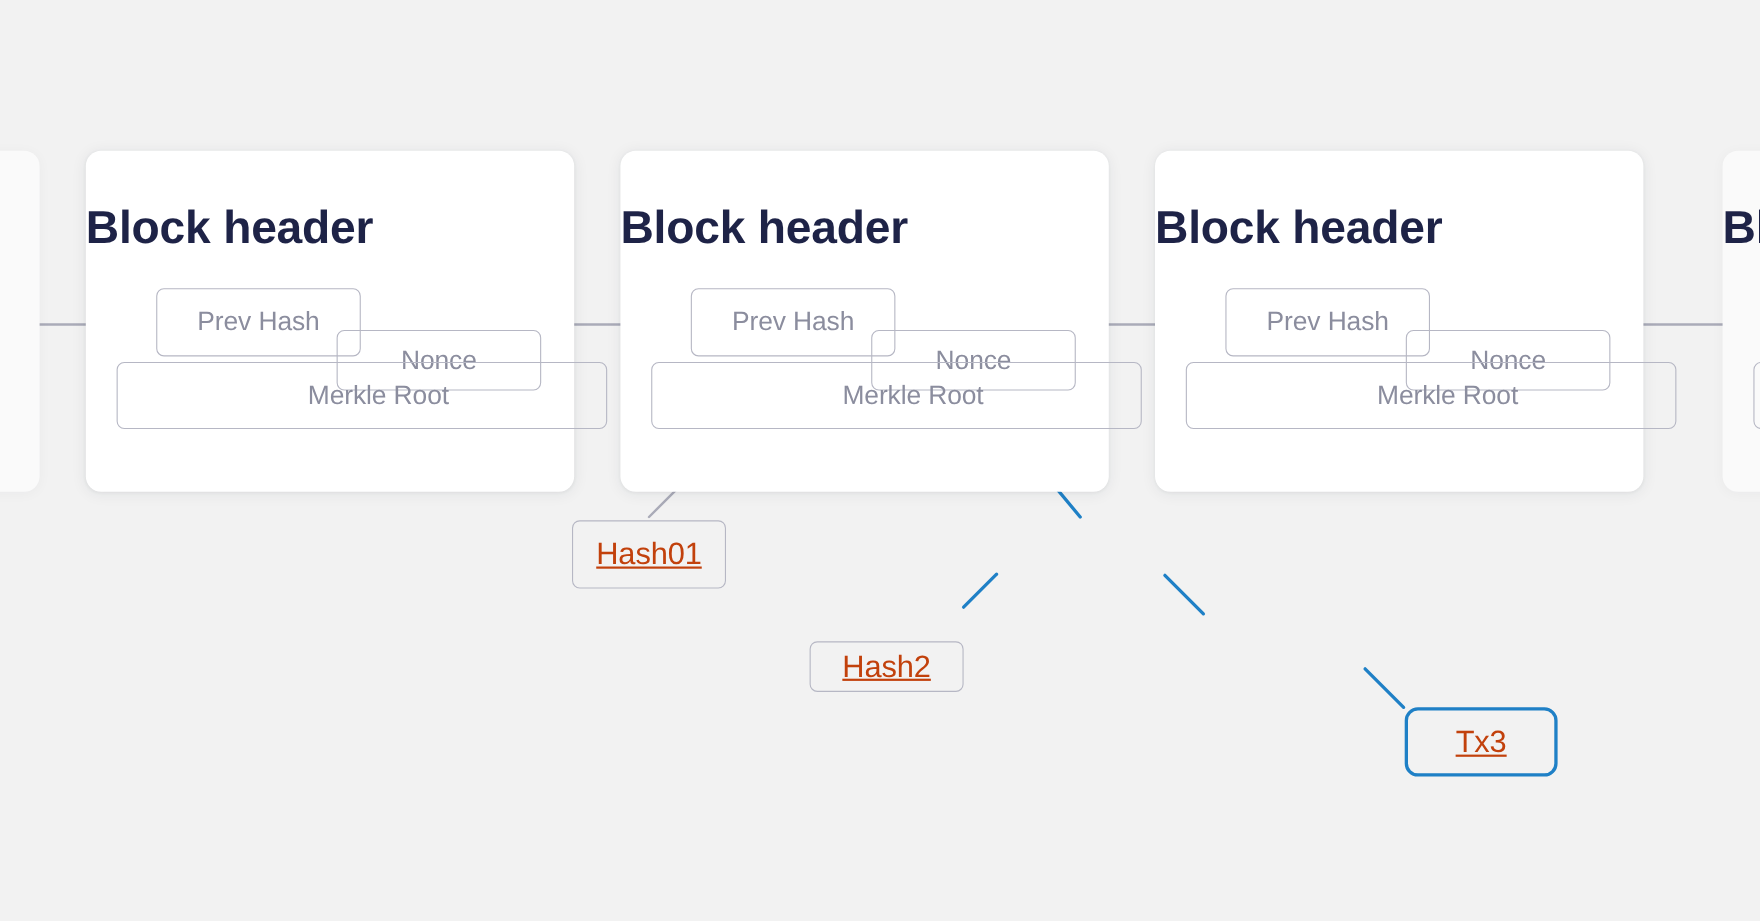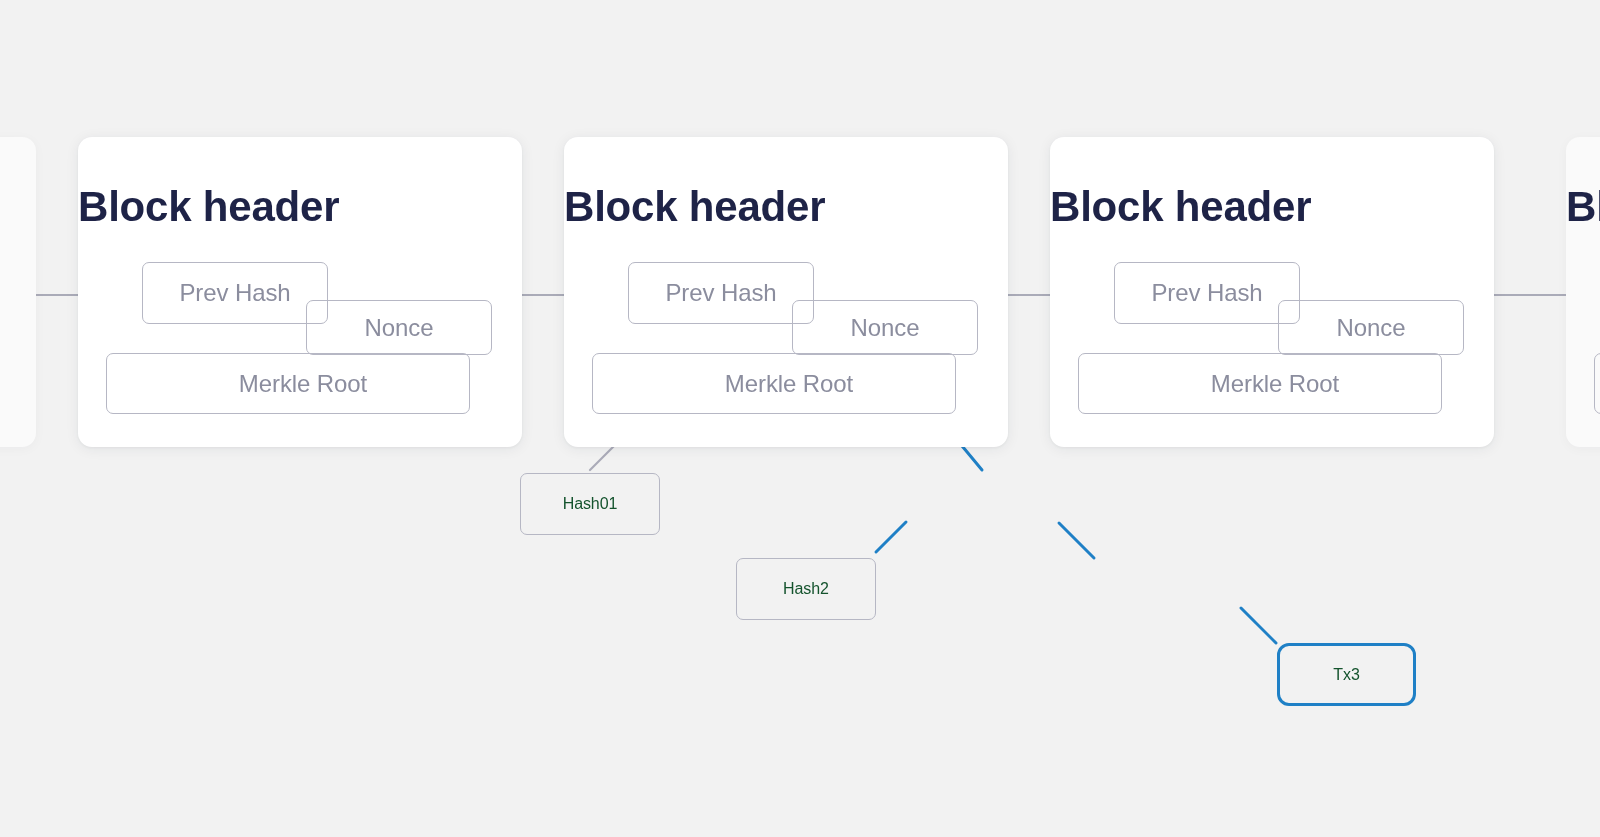--- a/index.html
+++ b/index.html
@@ -61,34 +61,35 @@
     align-items: center;
     justify-content: center;
     color: #8b8d9e;
     font-size: 24px;
     letter-spacing: -0.1px;
     background: transparent;
     box-sizing: border-box;
   }
   .field.prev-hash { left: 28px;  top: 125px; width: 186px; height: 62px; margin-left: 36px; }
   .field.nonce     { left: 228px; top: 125px; width: 186px; height: 55px; margin-top: 38px; }
-  .field.merkle    { left: 28px;  top: 216px; width: 364px; height: 61px; padding-left: 30px; }
+  .field.merkle    { left: 28px;  top: 192px; width: 446px; height: 61px; padding-left: 30px; }
 
   
   .node {
     position: absolute;
     display: flex;
     align-items: center;
     justify-content: center;
     box-sizing: border-box;
-    font-size: 16px;
+    font-size: 28px;
     letter-spacing: -0.1px;
-    color: #14532d;
+    color: #c2410c;
     border-radius: 7px;
     z-index: 2;
+    text-decoration: underline;
   }
   .node.solid-gray {
     border: 1.8px solid #b6b7c4;
     background: transparent;
   }
   .node.dashed-blue {
     border: 3px dashed #1f80c6;
     border-radius: 5px;
     background: transparent;
   }
@@ -167,18 +168,18 @@
   <div class="block-card ghost" style="left:1566px; top:137px; width:484px; height:310px;">
     <div class="block-title">Block header</div>
     <div class="field prev-hash">Prev Hash</div>
 
     <div class="field merkle">Merkle Root</div>
   </div>
 
   <div class="node solid-gray" style="left:520px; top:473px; width:140px; height:62px;">Hash01</div>
 
 
-  <div class="node solid-gray" style="left:736px; top:558px; width:140px; height:62px;">Hash2</div>
+  <div class="node solid-gray" style="left:736px; top:583px; width:140px; height:46px;">Hash2</div>
 
 
   <div class="node solid-blue" style="left:1277px; top:643px; width:139px; height:63px;">Tx3</div>
 
 </div>
 
 </body></html>

